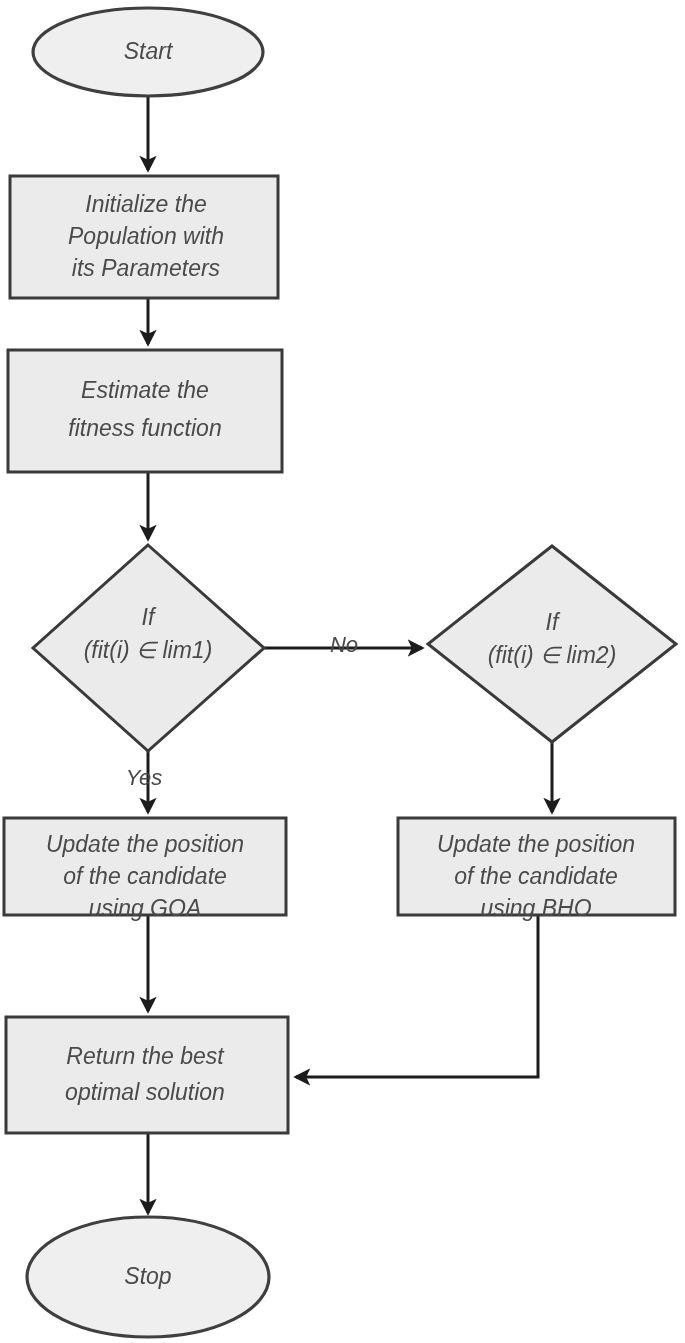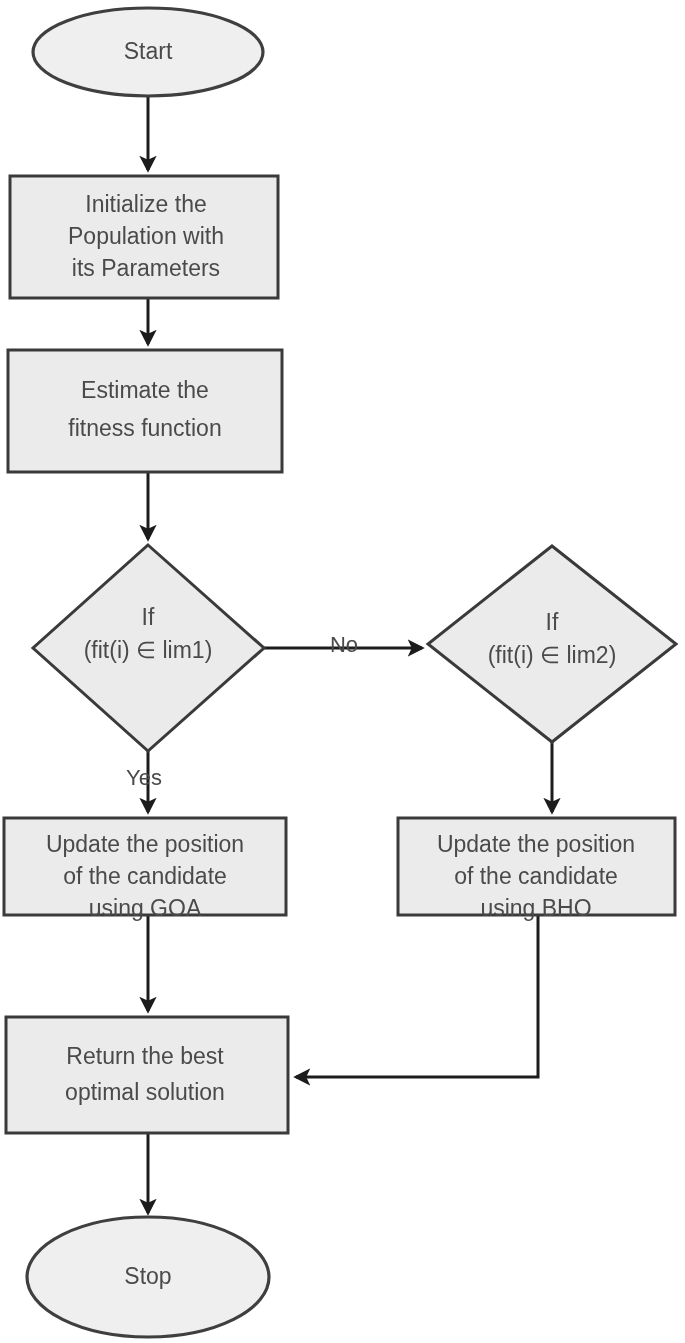--- a/index.html
+++ b/index.html
@@ -11,20 +11,21 @@
     width: 685px;
     height: 1343px;
     overflow: hidden;
     font-family: "Liberation Sans", sans-serif;
   }
   #flowchart-root {
     position: relative;
     width: 589px;
     height: 1343px;
     background: #ffffff;
+    font-style: italic;
   }
   svg.flow {
     display: block;
     width: 685px;
     height: 1343px;
   }
   .shape-stroke {
     stroke: #3a3a3a;
     stroke-width: 3;
     fill: #ebebeb;

